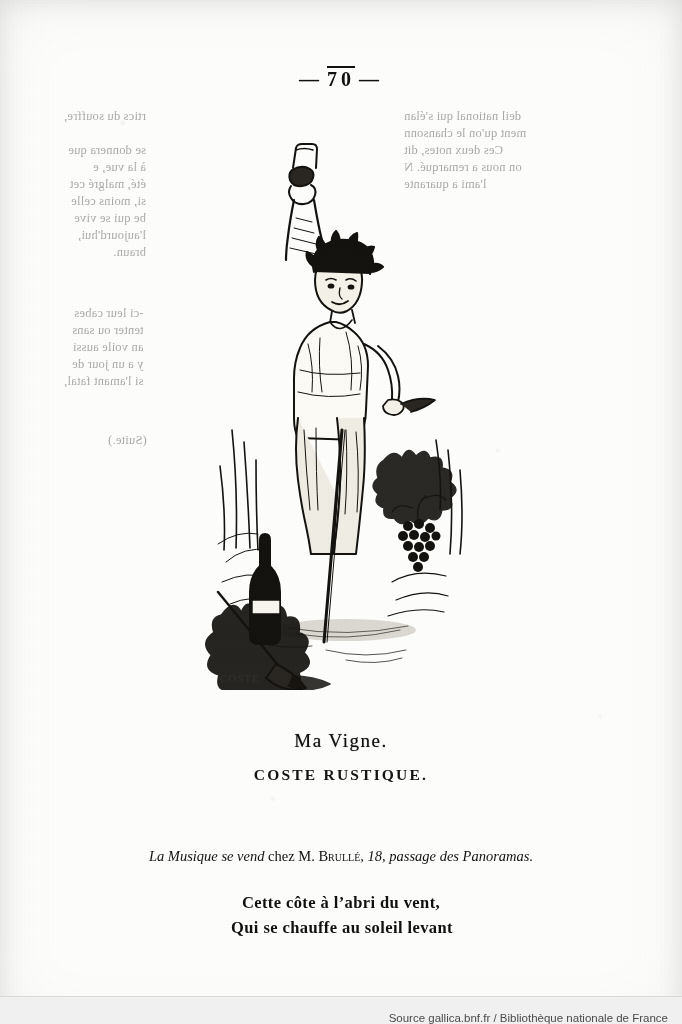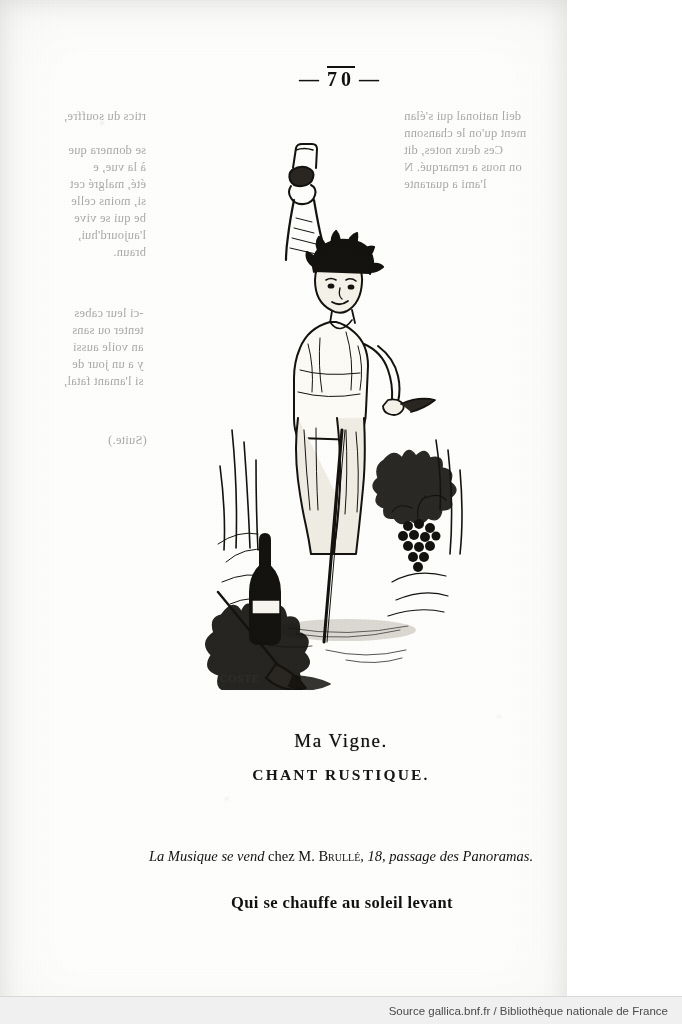--- a/index.html
+++ b/index.html
@@ -13,21 +13,21 @@
     position: relative;
     overflow: hidden;
     font-family: "Liberation Serif", serif;
     color: #1a1a1a;
   }
 
   
   #page {
     position: absolute;
     left: 0; top: 0;
-    width: 567px;
+    width: 682px;
     height: 1024px;
     background: #fdfdfb;
     background-image:
       radial-gradient(circle at 18% 12%, rgba(0,0,0,0.035) 0 2px, transparent 3px),
       radial-gradient(circle at 73% 44%, rgba(0,0,0,0.03) 0 1.5px, transparent 3px),
       radial-gradient(circle at 40% 78%, rgba(0,0,0,0.03) 0 1.5px, transparent 3px),
       radial-gradient(circle at 88% 70%, rgba(0,0,0,0.025) 0 1.5px, transparent 3px);
   }
   
   #grain {
@@ -153,21 +153,21 @@
   
   #footer {
     position: absolute;
     left: 0;
     bottom: 0;
     width: 682px;
     height: 28px;
     background: #f0f0f0;
     border-top: 1px solid #d8d8d8;
     display: flex;
-    align-items: center;
+    align-items: flex-end;
     justify-content: flex-end;
     box-sizing: border-box;
     padding-right: 14px;
   }
   #footer span {
     font-family: "Liberation Sans", sans-serif;
     font-size: 11.5px;
     color: #4a4a4a;
   }
 </style>
@@ -351,28 +351,29 @@
           <path d="M130 520 q40 10 80 0"></path>
           <path d="M150 530 q30 6 56 -2"></path>
           <path d="M60 512 q28 8 56 4"></path>
         </g>
       </g>
     </svg>
     <div id="plate-signature">COSTE</div>
   </div>
 
   <div class="centered" id="song-title">Ma Vigne.</div>
-  <div class="centered" id="song-subtitle">CHANT  RUSTIQUE.</div>
+  <div class="centered" id="song-subtitle">COSTE  RUSTIQUE.</div>
 
 
   <div class="centered" id="publisher-line">
     <span>La Musique se vend </span><span class="roman">chez</span><span class="roman"> M. </span><span class="sc">Brullé</span><span>, 18, passage des Panoramas.</span>
   </div>
 
   <div id="lyrics">
+    <div class="line">Cette côte à l’abri du vent,</div>
     <div class="line line2">Qui se chauffe au soleil levant</div>
   </div>
 
   <div id="grain"></div>
   <div id="vignette"></div>
 </div>
 
 <div id="footer">
   <span>Source gallica.bnf.fr / Bibliothèque nationale de France</span>
 </div>

